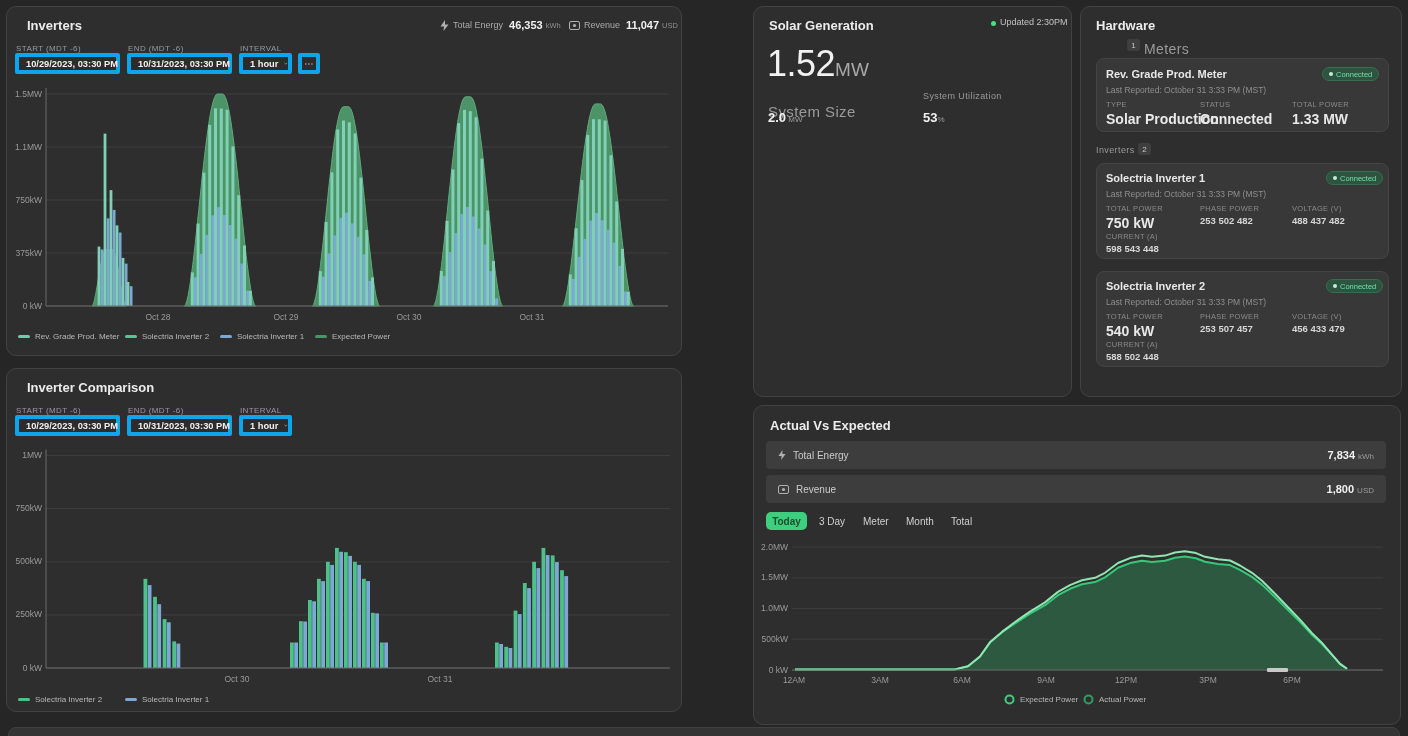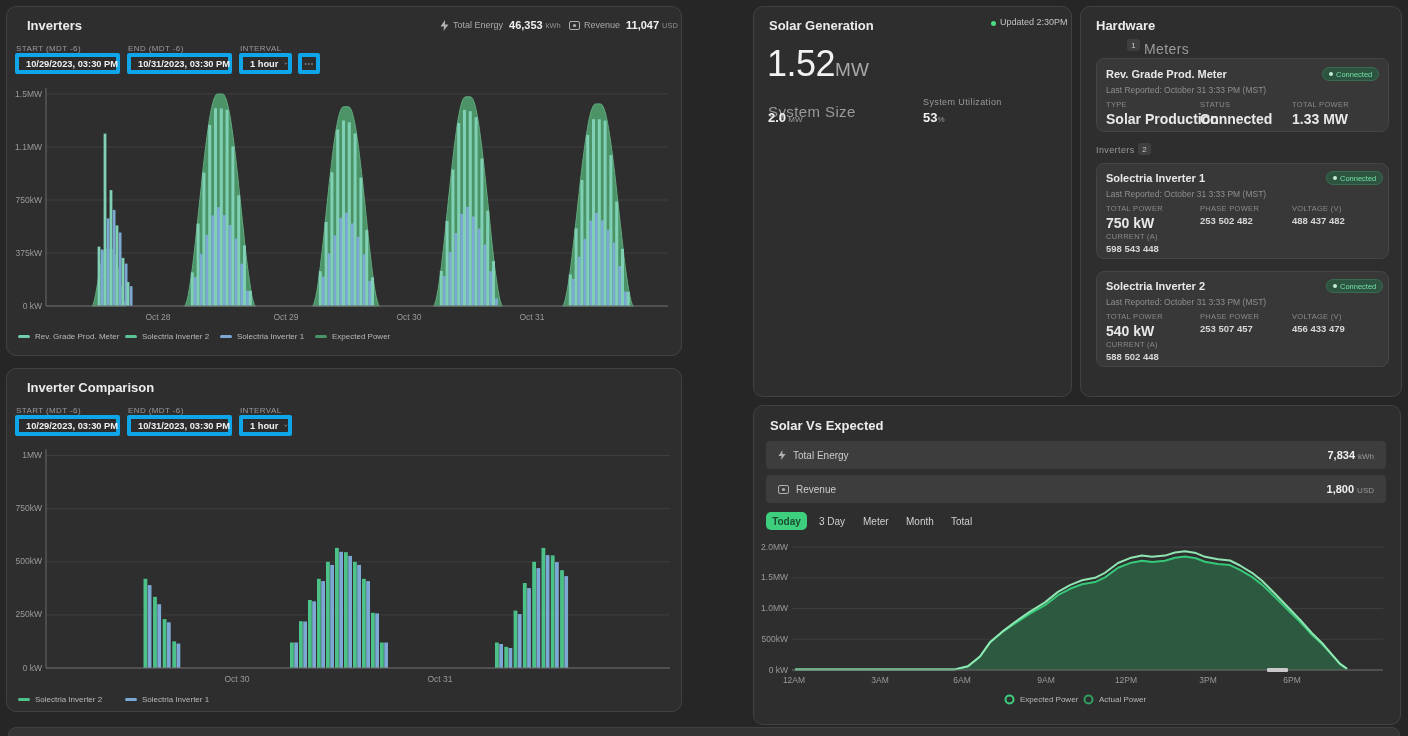--- a/index.html
+++ b/index.html
@@ -83,21 +83,21 @@
 
 <div class="leg" style="left:18px;top:695px"><div class="dash" style="background:#4cc289"></div>Solectria Inverter 2</div>
 <div class="leg" style="left:125px;top:695px"><div class="dash" style="background:#7ca9d4"></div>Solectria Inverter 1</div>
 
 <div class="title" style="left:769px;top:18px">Solar Generation</div>
 <div style="position:absolute;left:991px;top:21px;width:5px;height:5px;border-radius:50%;background:#4ade80"></div>
 <div style="position:absolute;left:1000px;top:17px;color:#c2c2c2;font-size:9px">Updated 2:30PM</div>
 <div style="position:absolute;left:767px;top:43px;color:#f2f2f2;font-size:36px;font-weight:400;letter-spacing:-0.5px">1.52<span style="font-size:19px;color:#a8a8a8;letter-spacing:0">MW</span></div>
 <div class="lbl" style="left:768px;top:103px;font-size:15px">System Size</div>
 <div style="position:absolute;left:768px;top:110px;color:#f0f0f0;font-size:13px;font-weight:bold">2.0<span style="font-size:8px;color:#9a9a9a;font-weight:normal"> MW</span></div>
-<div class="lbl" style="left:923px;top:97px;font-size:9px">System Utilization</div>
+<div class="lbl" style="left:923px;top:91px;font-size:9px">System Utilization</div>
 <div style="position:absolute;left:923px;top:110px;color:#f0f0f0;font-size:13px;font-weight:bold">53<span style="font-size:8px;color:#9a9a9a;font-weight:normal">%</span></div>
 
 <div class="title" style="left:1096px;top:18px">Hardware</div>
 <div class="lbl" style="left:1144px;top:41px;font-size:14px">Meters</div>
 <div class="badge" style="left:1127px;top:39px;width:13px;height:12px">1</div>
 
 <div class="subcard" style="left:1096px;top:58px;width:293px;height:74px"></div>
 <div class="cval" style="left:1106px;top:68px;font-size:11px">Rev. Grade Prod. Meter</div>
 <div class="pill" style="left:1322px;top:67px;height:14px">Connected</div>
 <div class="meta" style="left:1106px;top:85px">Last Reported: October 31 3:33 PM (MST)</div>
@@ -130,21 +130,21 @@
 <div class="meta" style="left:1106px;top:297px">Last Reported: October 31 3:33 PM (MST)</div>
 <div class="clab" style="left:1106px;top:312px">TOTAL POWER</div>
 <div class="clab" style="left:1200px;top:312px">PHASE POWER</div>
 <div class="clab" style="left:1292px;top:312px">VOLTAGE (V)</div>
 <div class="cval" style="left:1106px;top:323px">540 kW</div>
 <div class="cvaln" style="left:1200px;top:323px">253 507 457</div>
 <div class="cvaln" style="left:1292px;top:323px">456 433 479</div>
 <div class="clab" style="left:1106px;top:340px">CURRENT (A)</div>
 <div class="cvaln" style="left:1106px;top:351px">588 502 448</div>
 
-<div class="title" style="left:770px;top:418px">Solar Vs Expected</div>
+<div class="title" style="left:770px;top:418px">Actual Vs Expected</div>
 <div class="rowbar" style="left:766px;top:441px;width:620px;height:28px">
   <svg width="8" height="10" viewBox="0 0 9 11" style="margin-right:7px">
         <path d="M5 0L0.5 6.5H4L3.5 11L8.5 4.5H5Z" fill="#b0b0b0"></path>
       </svg>
   Total Energy<span class="right">7,834<span class="u">kWh</span></span>
 </div>
 <div class="rowbar" style="left:766px;top:475px;width:620px;height:28px">
   <svg width="11" height="9" viewBox="0 0 11 9" style="margin-right:7px">
         <rect x="0.5" y="0.5" width="10" height="8" rx="1.5" fill="none" stroke="#b0b0b0"></rect>
         <circle cx="5.5" cy="4.5" r="1.6" fill="#b0b0b0"></circle>

